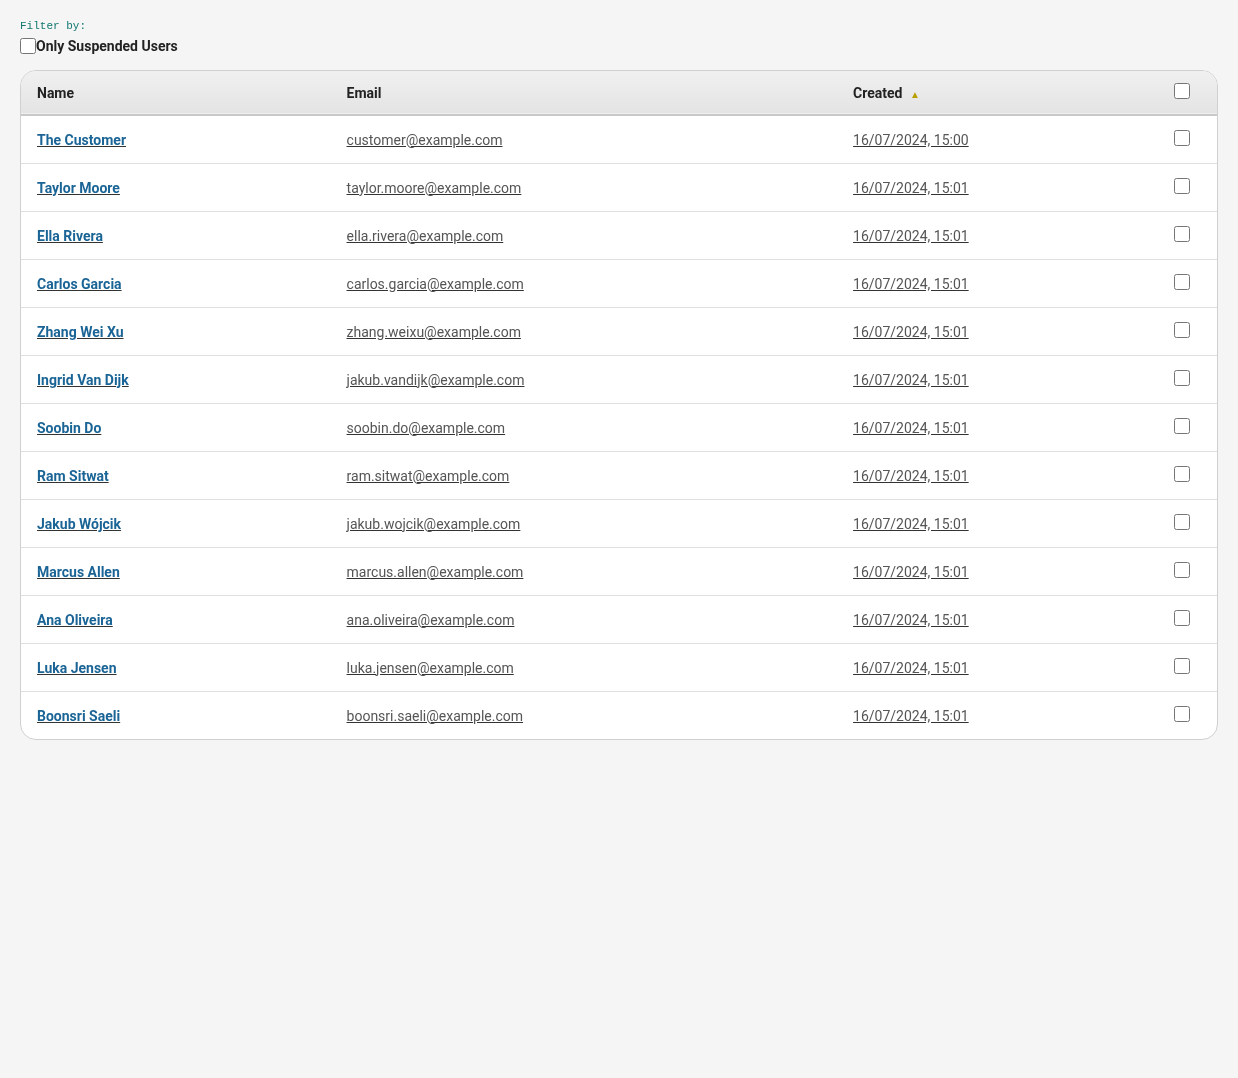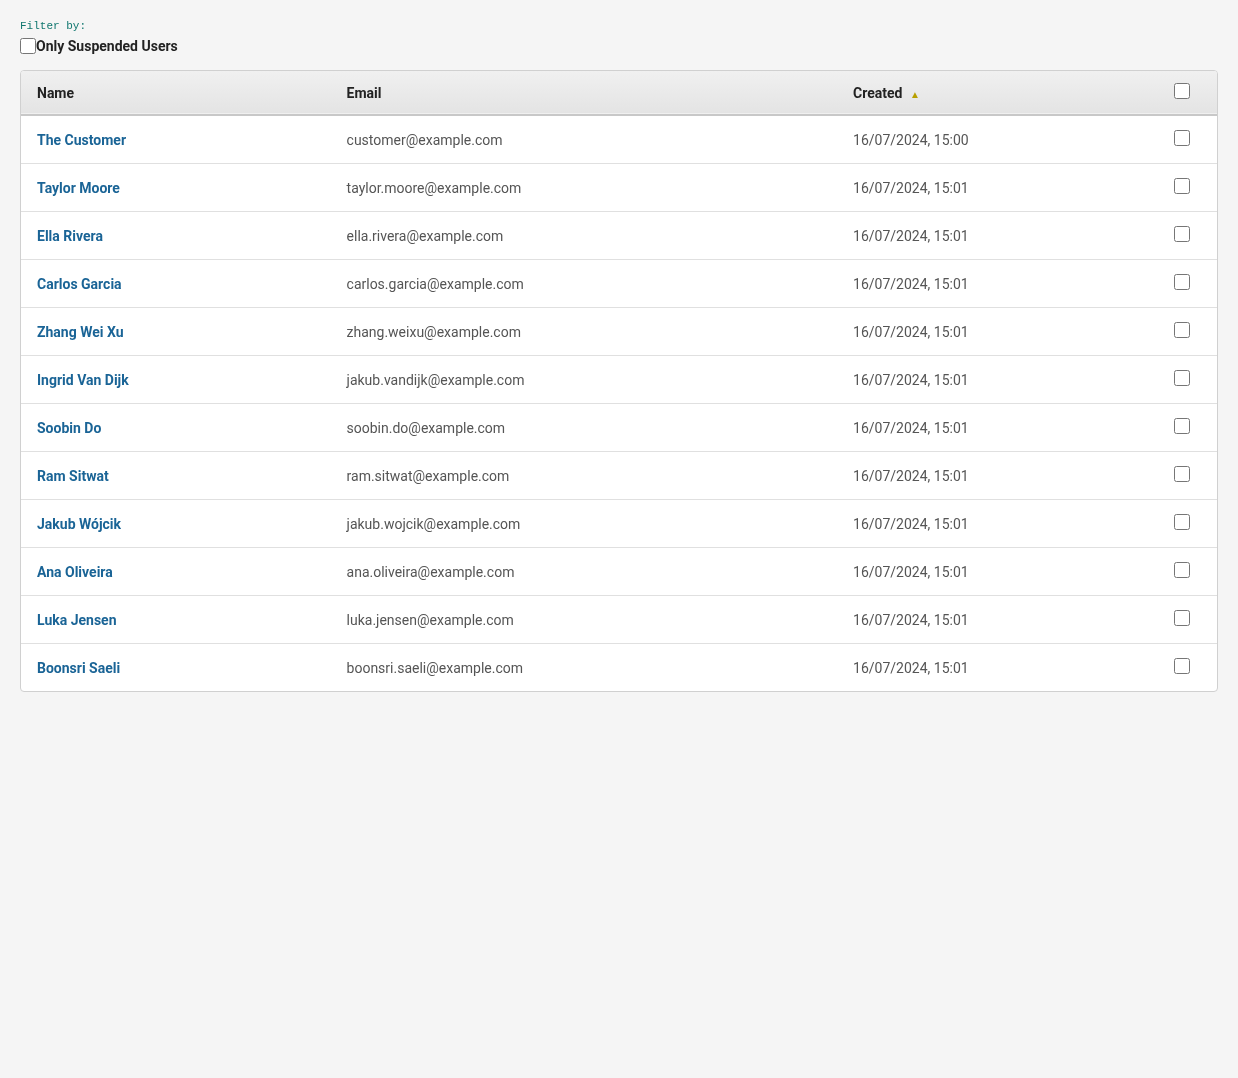--- a/index.html
+++ b/index.html
@@ -40,21 +40,21 @@
     }
 
     .filter-checkbox-label {
       font-size: 14px;
       font-weight: 700;
       color: #222;
     }
 
     .table-wrapper {
       border: 1px solid #d0d0d0;
-      border-radius: 4px;
+      border-radius: 16px;
       overflow: hidden;
       background: #fff;
     }
 
     table {
       width: 100%;
       border-collapse: collapse;
     }
 
     thead tr {
@@ -88,20 +88,21 @@
     }
 
     .sort-icon {
       display: inline-block;
       margin-left: 4px;
       font-size: 10px;
     }
 
     tbody tr {
       border-bottom: 1px solid #e0e0e0;
+      text-decoration: underline;
     }
 
     tbody tr:last-child {
       border-bottom: none;
     }
 
     tbody td {
       padding: 14px 16px;
       vertical-align: middle;
       font-size: 14px;
@@ -218,20 +219,26 @@
           <td class="col-created">16/07/2024, 15:01</td>
           <td class="col-check"><input type="checkbox" style=""></td>
         </tr>
         <tr>
           <td class="col-name"><a href="#">Jakub Wójcik</a></td>
           <td class="col-email">jakub.wojcik@example.com</td>
           <td class="col-created">16/07/2024, 15:01</td>
           <td class="col-check"><input type="checkbox" style=""></td>
         </tr>
         <tr>
+          <td class="col-name"><a href="#">Marcus Allen</a></td>
+          <td class="col-email">marcus.allen@example.com</td>
+          <td class="col-created">16/07/2024, 15:01</td>
+          <td class="col-check"><input type="checkbox" style=""></td>
+        </tr>
+        <tr>
           <td class="col-name"><a href="#">Ana Oliveira</a></td>
           <td class="col-email">ana.oliveira@example.com</td>
           <td class="col-created">16/07/2024, 15:01</td>
           <td class="col-check"><input type="checkbox" style=""></td>
         </tr>
         <tr>
           <td class="col-name"><a href="#">Luka Jensen</a></td>
           <td class="col-email">luka.jensen@example.com</td>
           <td class="col-created">16/07/2024, 15:01</td>
           <td class="col-check"><input type="checkbox" style=""></td>

